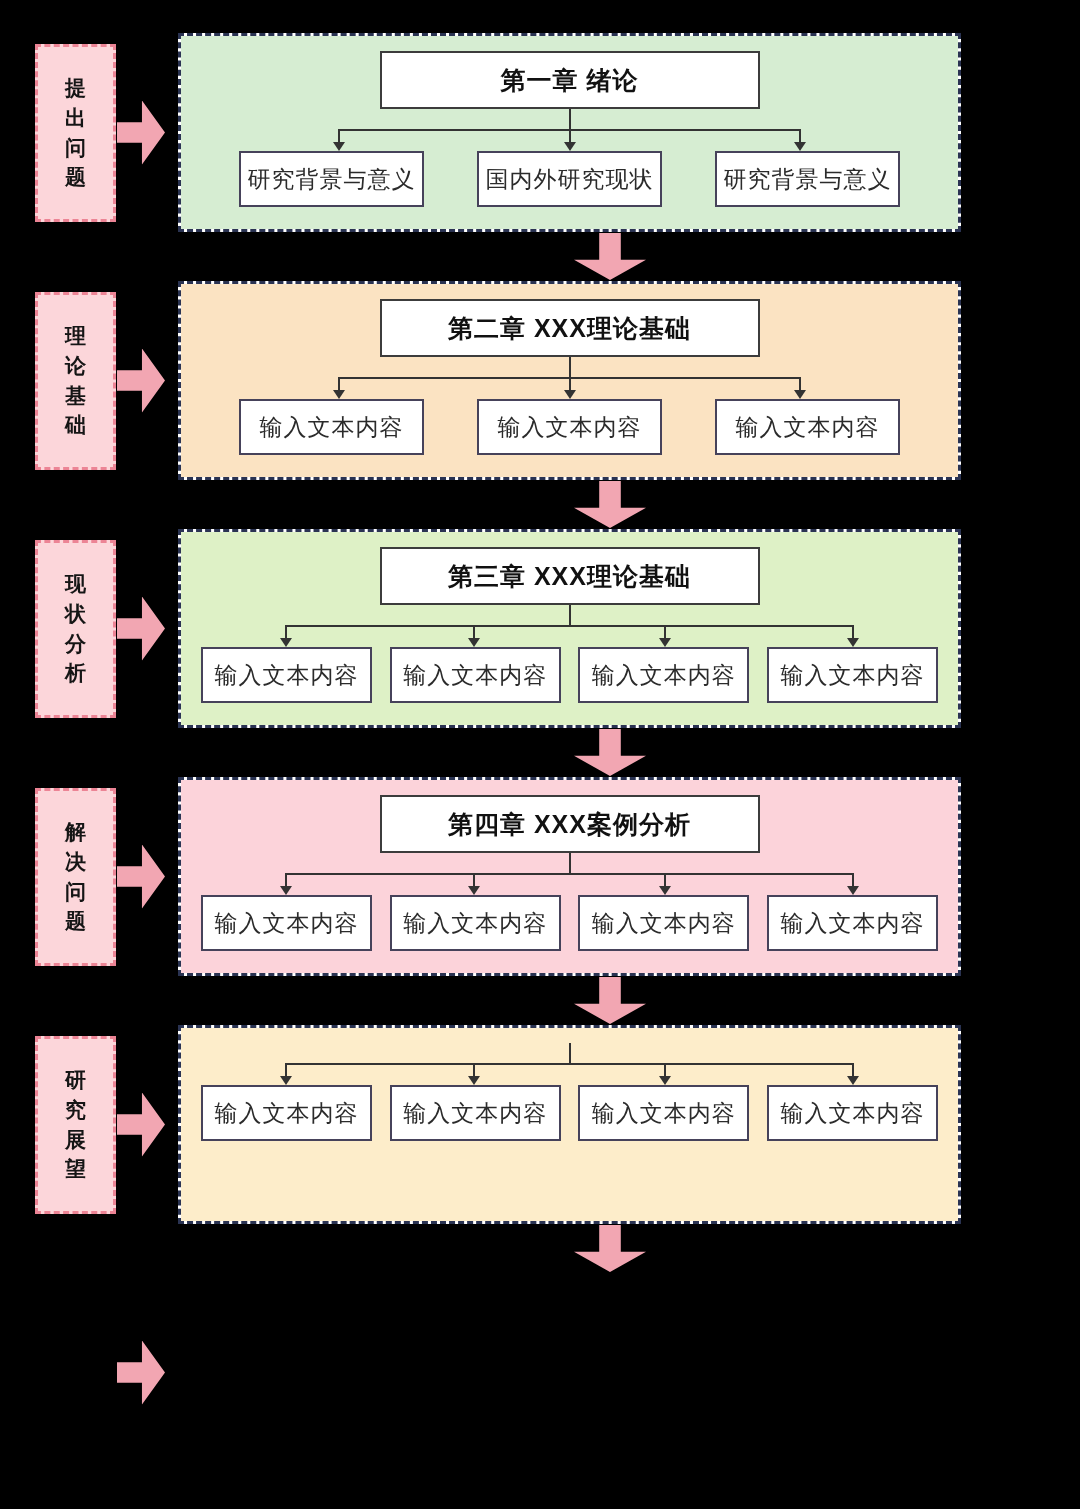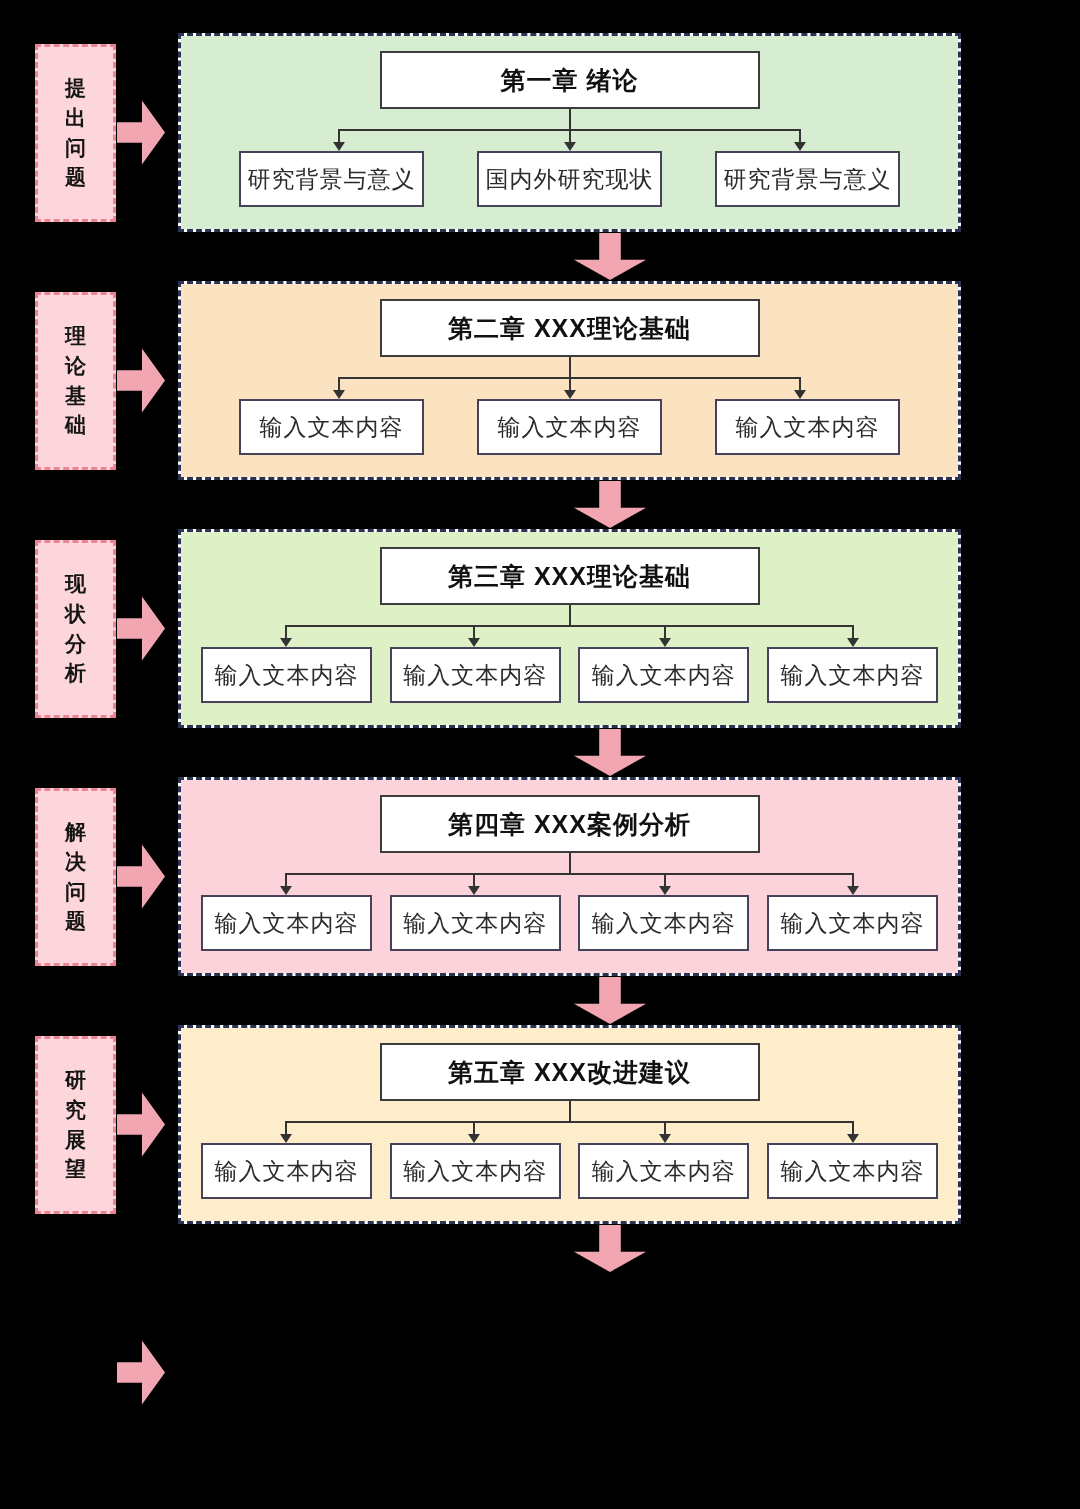--- a/index.html
+++ b/index.html
@@ -197,21 +197,20 @@
     <div class="gap-row">
       <div class="down-arrow"></div>
     </div>
 
     <div class="chapter-row">
       <div class="stage-label">
         <div class="stage-label-text">研究展望</div>
       </div>
       <div class="stage-arrow"></div>
       <div class="section" style="--fill: #fdedca;">
-        <div class="title-box">第五章 XXX改进建议</div>
         <div class="connector drops-4">
           <span class="stem"></span>
           <span class="bus"></span>
           <span class="drop d1"></span>
           <span class="drop d2"></span>
           <span class="drop d3"></span>
           <span class="drop d4"></span>
         </div>
         <div class="children-row cols-4">
           <div class="child-box">输入文本内容</div>

